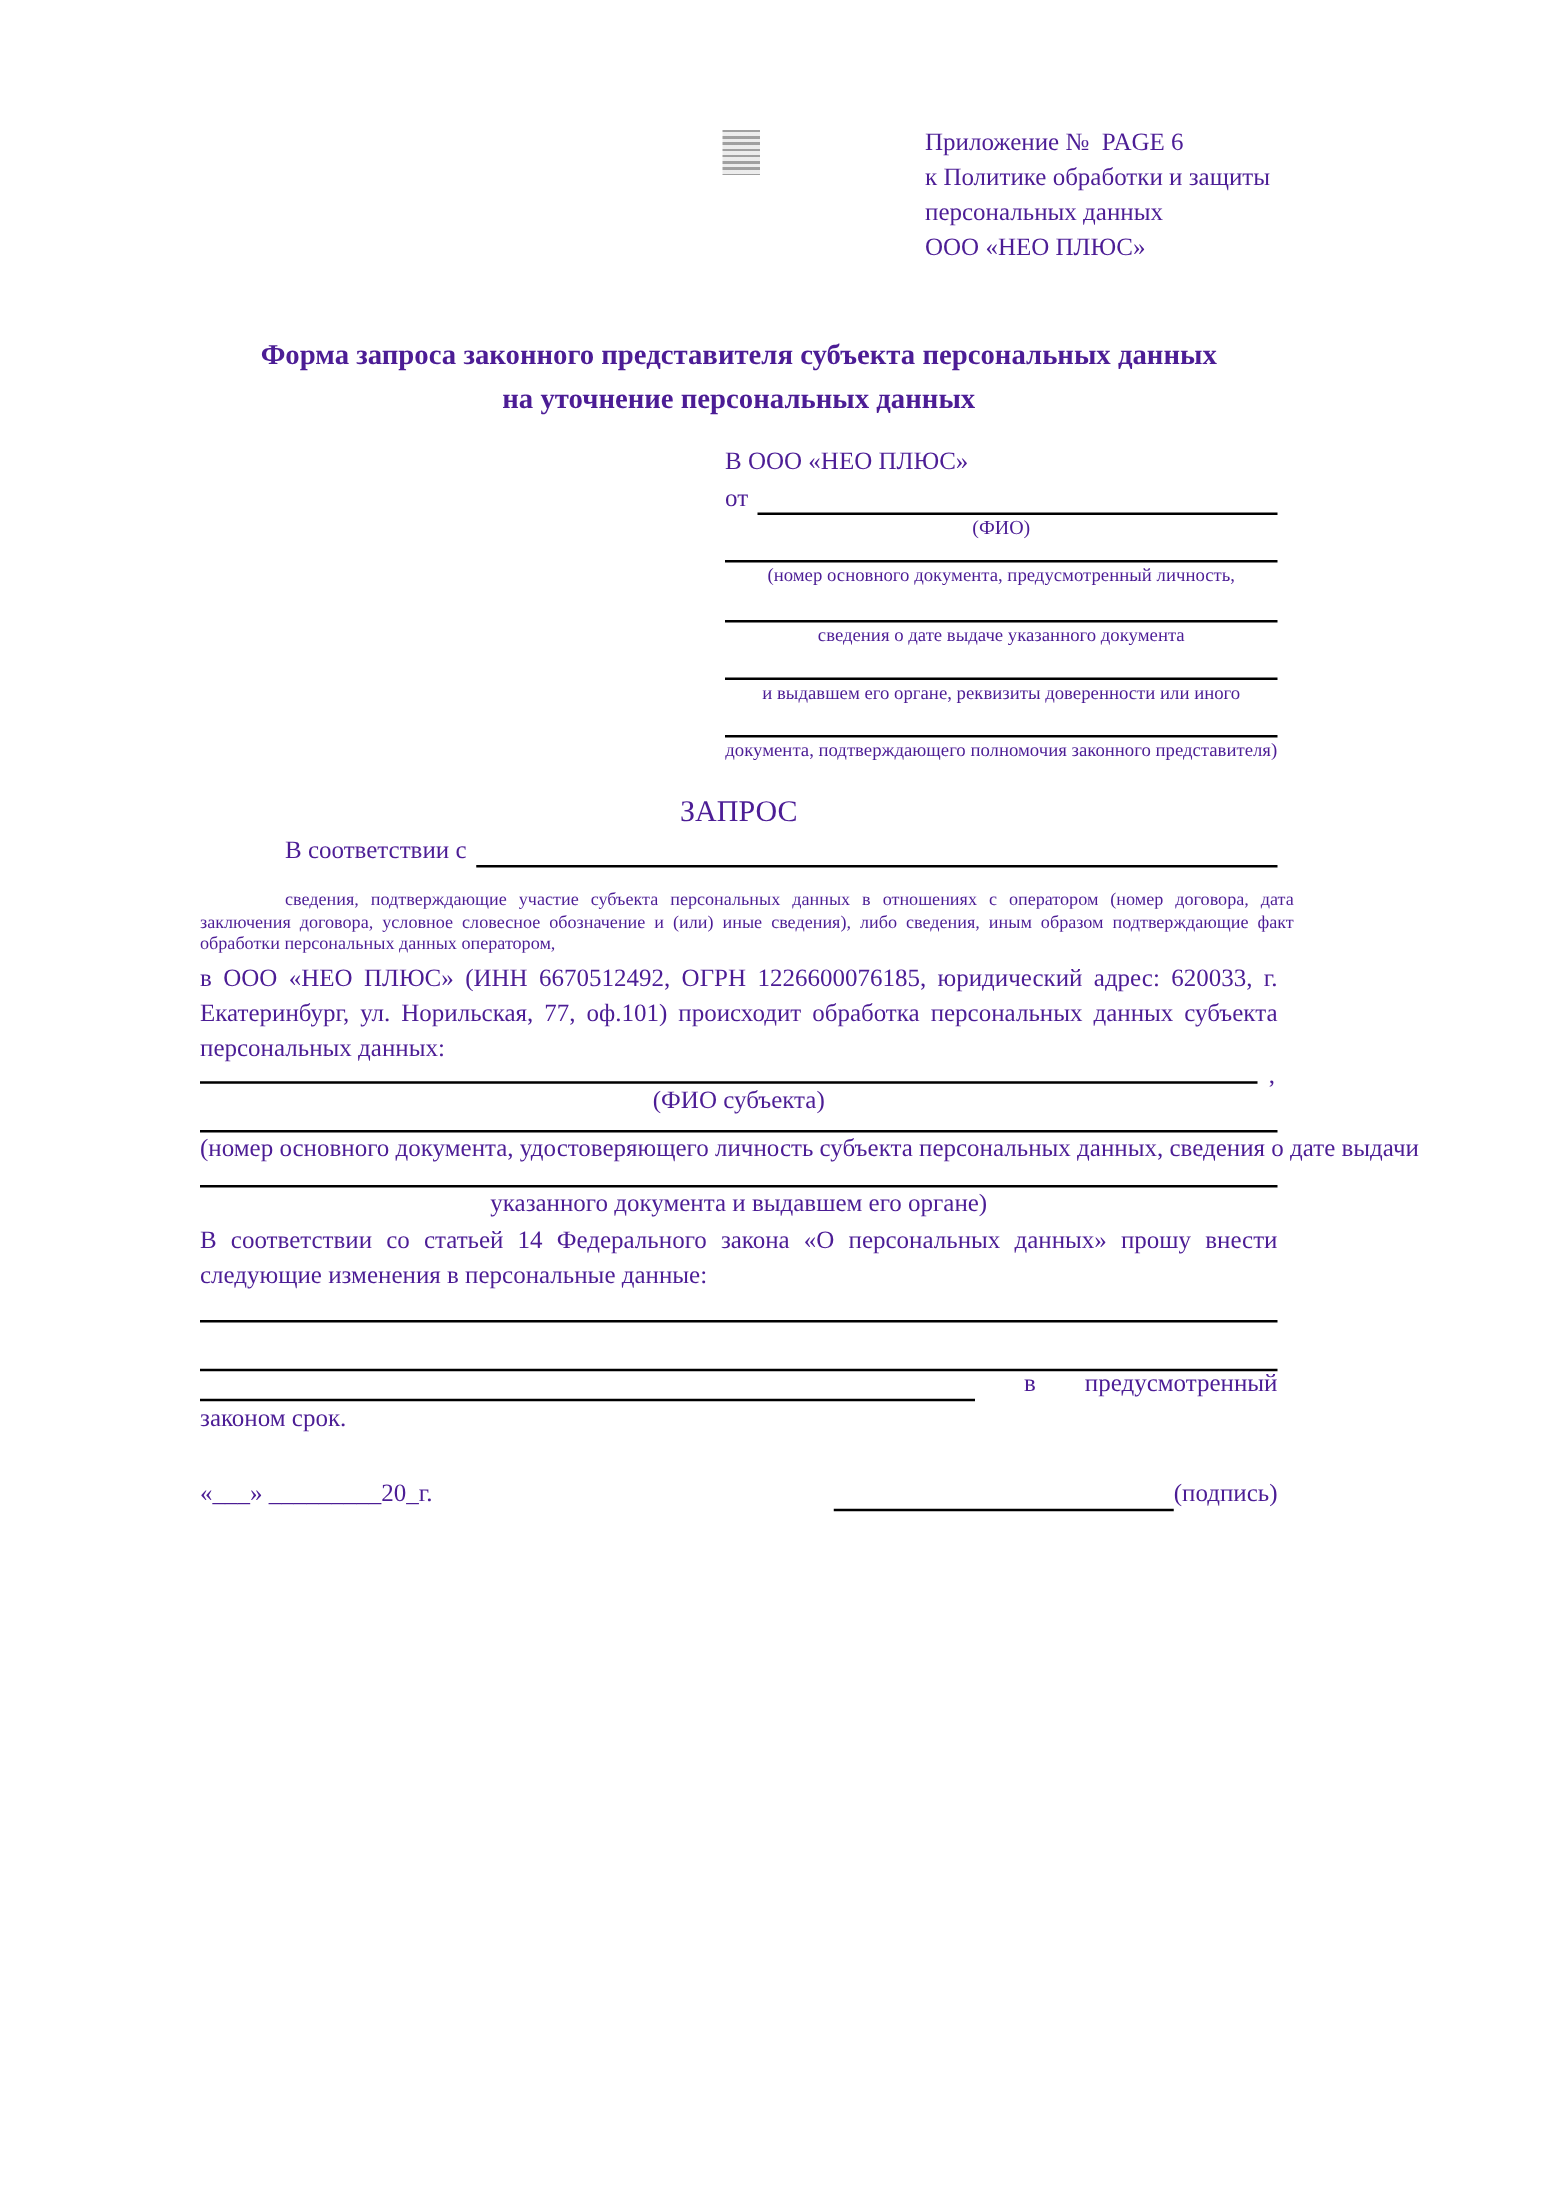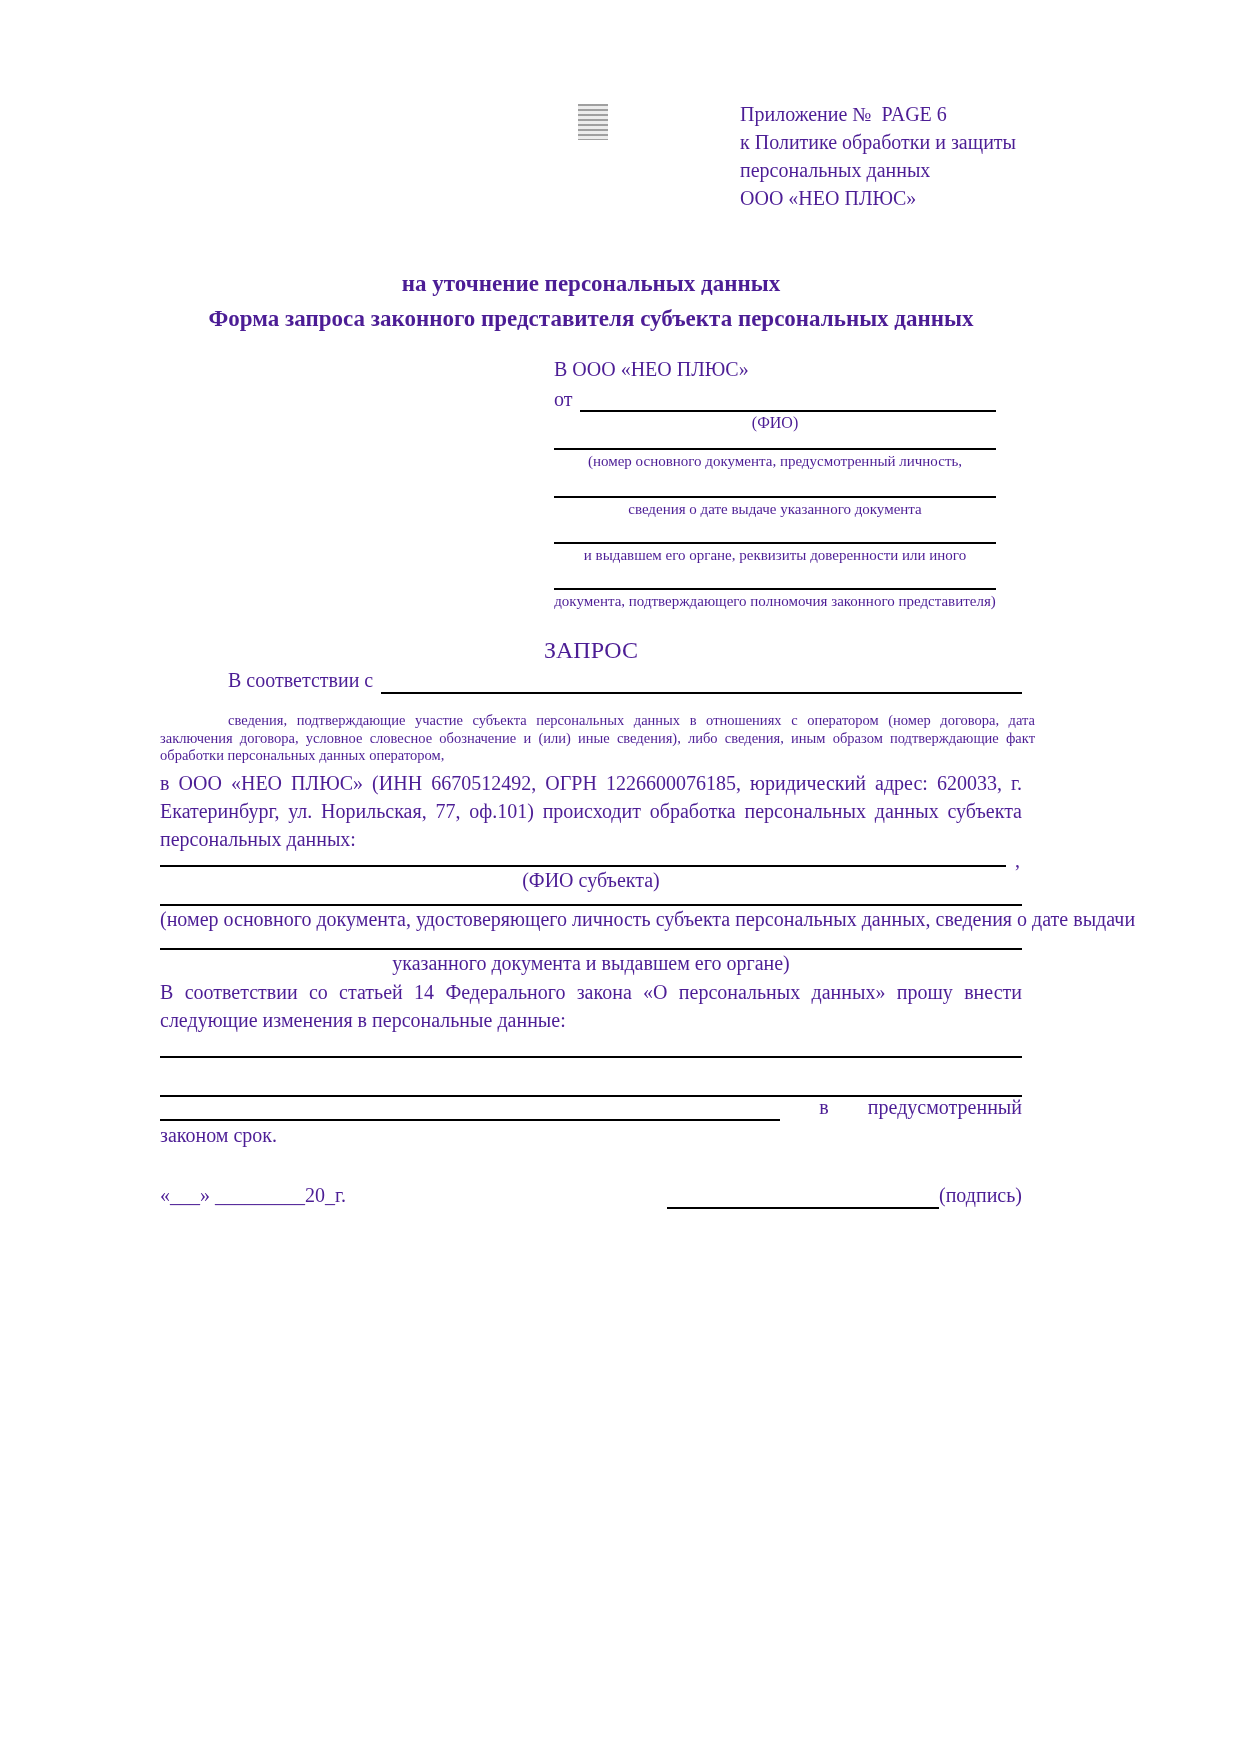--- a/index.html
+++ b/index.html
@@ -24,21 +24,21 @@
     font-size:20px; line-height:28px; white-space:nowrap;
   }
   
   .title{
     position:absolute; left:140px; top:266px; width:902px;
     text-align:center; font-weight:bold; font-size:23px; line-height:35px;
   }
   .title span{display:block;}
   
   .addr{
-    position:absolute; left:554px; top:356px; width:442px;
+    position:absolute; left:580px; top:356px; width:442px;
     font-size:20px; line-height:26px;
   }
   .from-row{display:flex; align-items:flex-end; margin-top:4px;}
   .from-label{flex:0 0 auto; padding-right:8px;}
   .fill{flex:1 1 auto; border-bottom:2px solid #000; height:22px;}
   .fcap{text-align:center; font-size:15px; line-height:18px; padding-top:2px; white-space:nowrap;}
   .fcap-fio{font-size:16px;}
   .fcap-wide{margin-left:-24px; margin-right:-24px;}
   .fblank{border-bottom:2px solid #000;}
   .h16{height:16px;} .h26{height:26px;} .h24{height:24px;}
@@ -84,22 +84,22 @@
   <div class="stamp"></div>
 
   <div class="header-block">
     <div>Приложение № &nbsp;PAGE 6</div>
     <div>к Политике обработки и защиты</div>
     <div>персональных данных</div>
     <div>ООО «НЕО ПЛЮС»</div>
   </div>
 
   <div class="title">
+    <span>Форма запроса законного представителя субъекта персональных данных</span>
     <span>на уточнение персональных данных</span>
-    <span>Форма запроса законного представителя субъекта персональных данных</span>
   </div>
 
   <div class="addr">
     <div>В ООО «НЕО ПЛЮС»</div>
     <div class="from-row">
       <span class="from-label">от</span>
       <span class="fill"></span>
     </div>
     <div class="fcap fcap-fio">(ФИО)</div>
 

